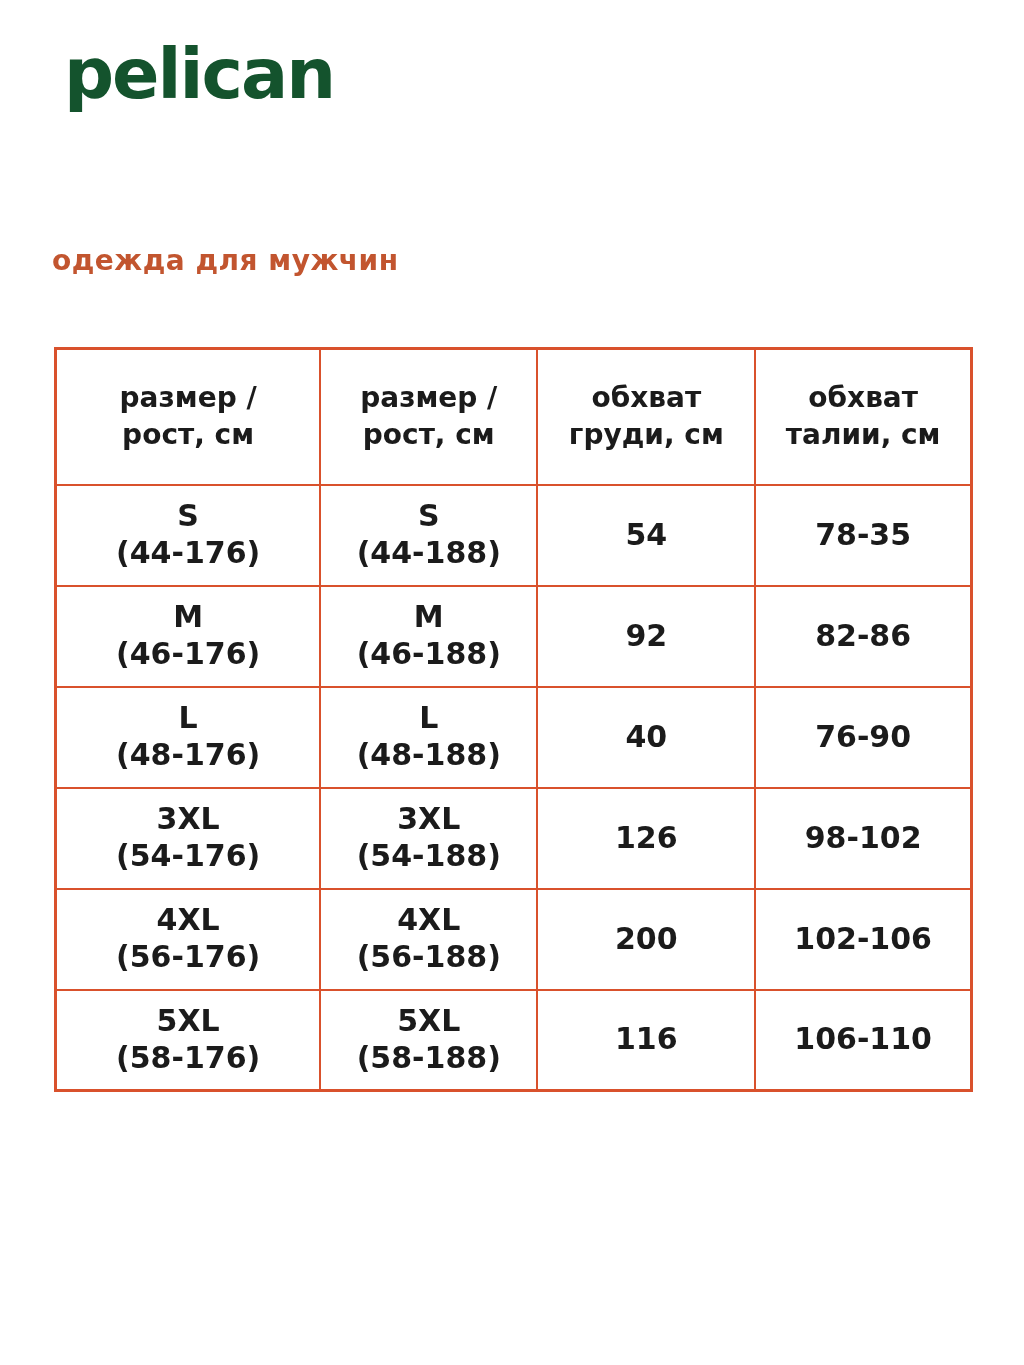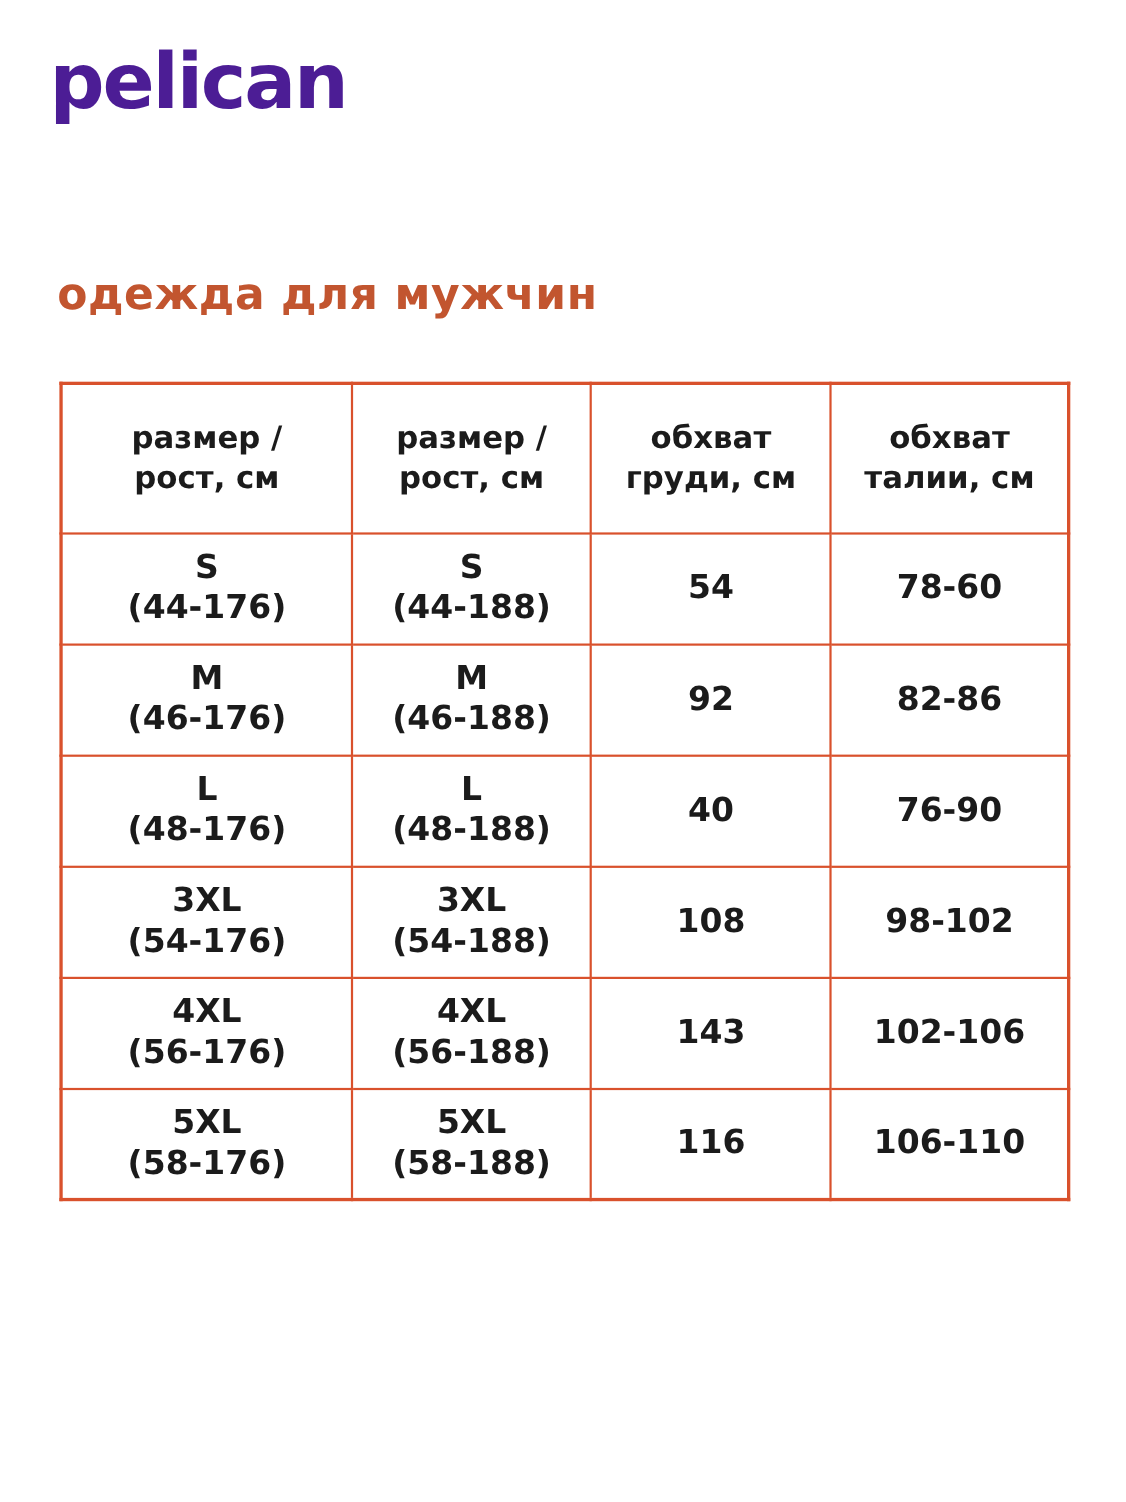--- a/index.html
+++ b/index.html
@@ -6,33 +6,33 @@
   html, body { background: #ffffff; }
   body {
     width: 1024px;
     height: 1365px;
     position: relative;
     font-family: "DejaVu Sans", "Liberation Sans", sans-serif;
     overflow: hidden;
   }
   .logo {
     position: absolute;
-    left: 45px;
+    left: 64px;
     top: 36px;
     font-size: 70px;
     font-weight: bold;
     letter-spacing: -2px;
-    color: #4c1d95;
+    color: #14532d;
     line-height: 1.1;
   }
   .page-title {
     position: absolute;
     left: 52px;
     top: 246px;
-    font-size: 40px;
+    font-size: 28px;
     font-weight: bold;
     letter-spacing: 0.5px;
     color: #C2552F;
     line-height: 1.1;
   }
   table.size-table {
     position: absolute;
     left: 54px;
     top: 347px;
     width: 919px;
@@ -90,21 +90,21 @@
 талии, см</th>
     </tr>
   </thead>
   <tbody>
     <tr>
       <td>S
 (44-176)</td>
       <td>S
 (44-188)</td>
       <td>54</td>
-      <td>78-60</td>
+      <td>78-35</td>
     </tr>
     <tr>
       <td>M
 (46-176)</td>
       <td>M
 (46-188)</td>
       <td>92</td>
       <td>82-86</td>
     </tr>
     <tr>
@@ -113,29 +113,29 @@
       <td>L
 (48-188)</td>
       <td>40</td>
       <td>76-90</td>
     </tr>
     <tr>
       <td>3XL
 (54-176)</td>
       <td>3XL
 (54-188)</td>
-      <td>108</td>
+      <td>126</td>
       <td>98-102</td>
     </tr>
     <tr>
       <td>4XL
 (56-176)</td>
       <td>4XL
 (56-188)</td>
-      <td>143</td>
+      <td>200</td>
       <td>102-106</td>
     </tr>
     <tr>
       <td>5XL
 (58-176)</td>
       <td>5XL
 (58-188)</td>
       <td>116</td>
       <td>106-110</td>
     </tr>

